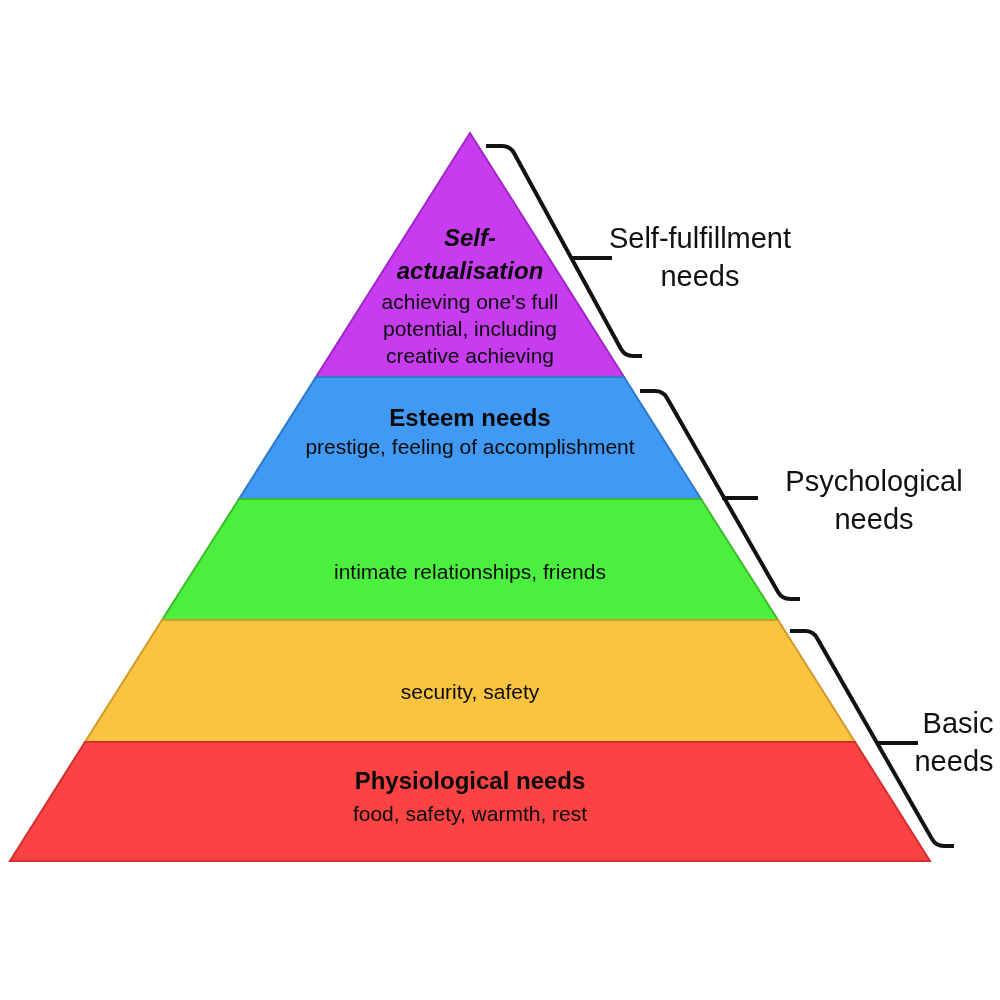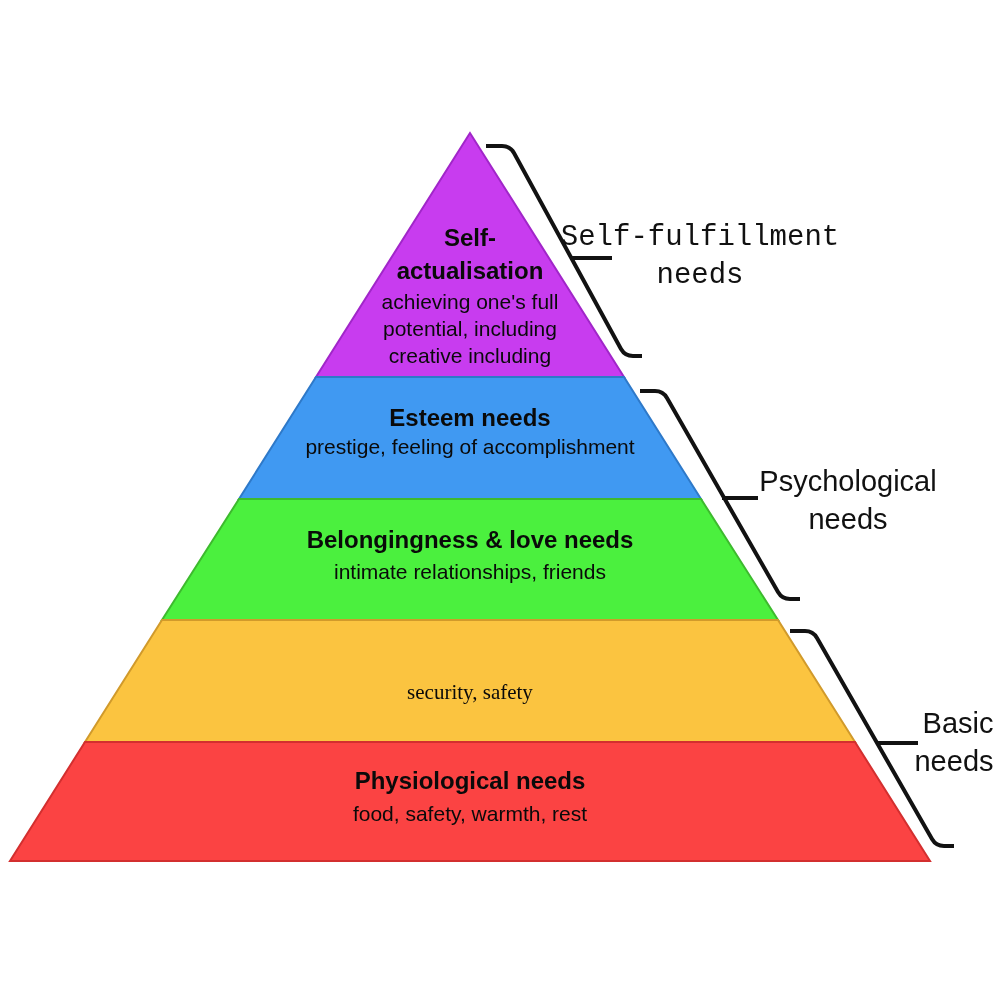--- a/index.html
+++ b/index.html
@@ -13,21 +13,21 @@
   }
   #pyramid-svg { position: absolute; left: 0; top: 0; }
   .txt {
     position: absolute;
     transform: translateX(-50%);
     text-align: center;
     white-space: nowrap;
     color: #0a0a0a;
   }
   .lvl-heading { font-size: 24px; font-weight: bold; line-height: 32px; }
-  .lvl-heading.two-line { line-height: 33px; }
+  .lvl-heading.two-line { line-height: 33px; font-style: italic; }
   .lvl-desc { font-size: 21px; font-weight: normal; line-height: 28px; text-align: center; }
   .lvl-desc.multi { line-height: 27px; }
   .group-label { font-size: 29px; font-weight: normal; line-height: 38px; color: #111111; }
 </style>
 </head>
 <body>
 
 <div id="canvas">
 
   <svg id="pyramid-svg" width="1000" height="1000" viewBox="0 0 1000 1000">
@@ -48,39 +48,38 @@
     </g>
   </svg>
 
   <div class="txt lvl-heading two-line" style="left:470px; top:221px;">
     <div>Self-</div>
     <div>actualisation</div>
   </div>
   <div class="txt lvl-desc multi" style="left:470px; top:288px;">
     <div>achieving one's full</div>
     <div>potential, including</div>
-    <div>creative including</div>
+    <div>creative achieving</div>
   </div>
 
   <div class="txt lvl-heading" style="left:470px; top:402px;">Esteem needs</div>
   <div class="txt lvl-desc" style="left:470px; top:433px;">prestige, feeling of accomplishment</div>
 
-  <div class="txt lvl-heading" style="left:470px; top:524px;">Belongingness &amp; love needs</div>
   <div class="txt lvl-desc" style="left:470px; top:558px;">intimate relationships, friends</div>
 
-  <div class="txt lvl-desc" style="left:470px; top:678px;font-family:Liberation Serif, serif;">security, safety</div>
+  <div class="txt lvl-desc" style="left:470px; top:678px;">security, safety</div>
 
   <div class="txt lvl-heading" style="left:470px; top:765px;">Physiological needs</div>
   <div class="txt lvl-desc" style="left:470px; top:800px;">food, safety, warmth, rest</div>
 
-  <div class="txt group-label" style="left:700px; top:219px;font-family:Liberation Mono, monospace;">
+  <div class="txt group-label" style="left:700px; top:219px;">
     <div>Self-fulfillment</div>
     <div>needs</div>
   </div>
-  <div class="txt group-label" style="left:848px; top:462px;">
+  <div class="txt group-label" style="left:874px; top:462px;">
     <div>Psychological</div>
     <div>needs</div>
   </div>
   <div class="txt group-label" style="left:954px; top:704px;text-align:right;">
     <div>Basic</div>
     <div>needs</div>
   </div>
 
 </div>
 

